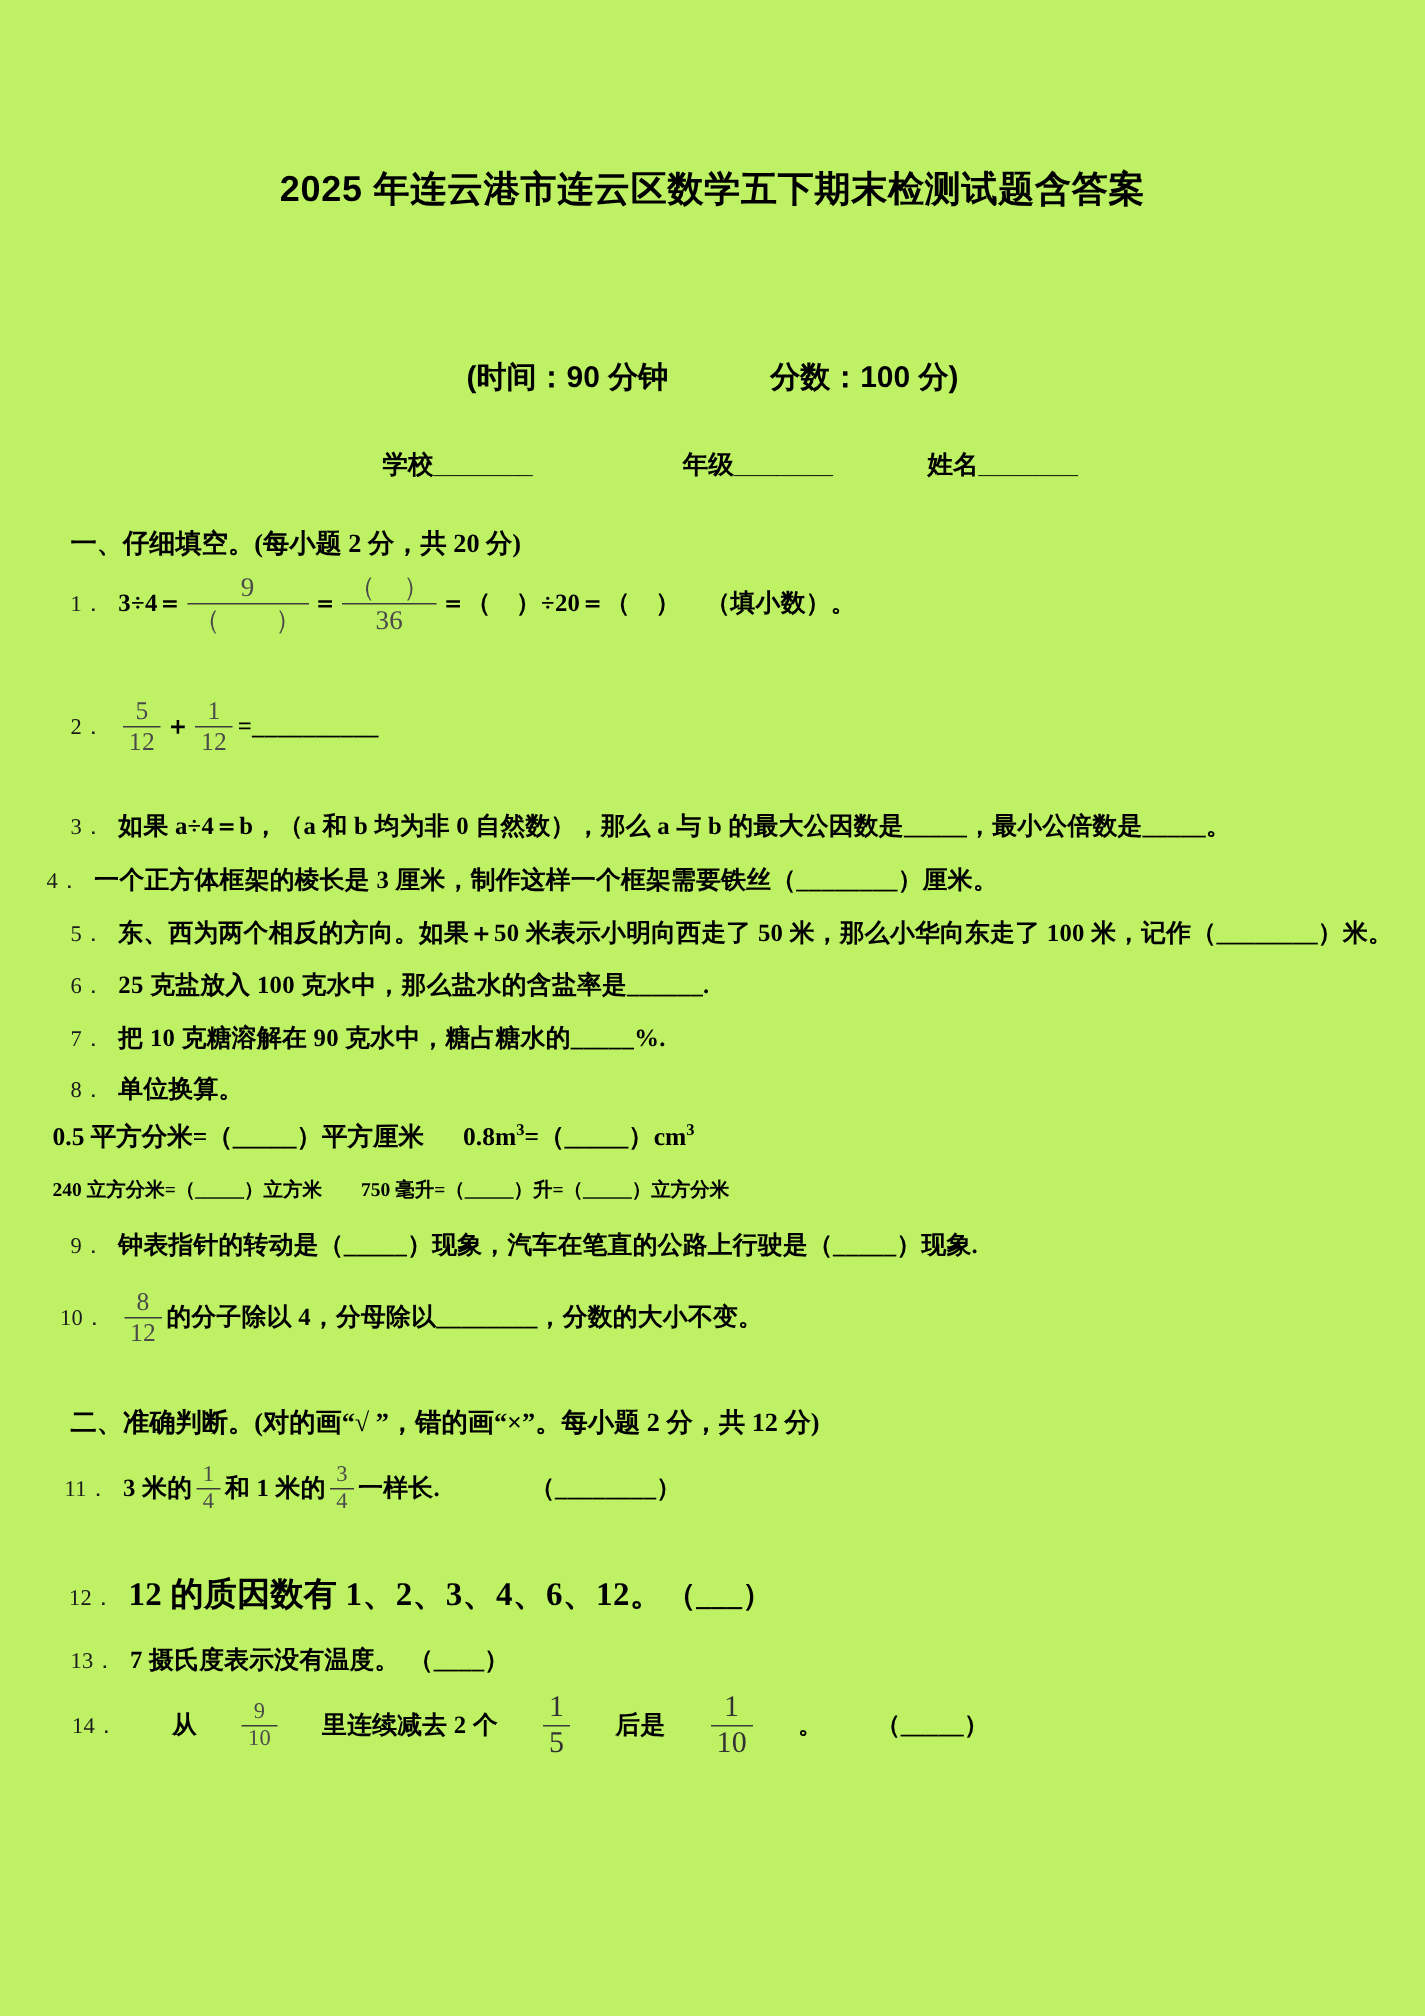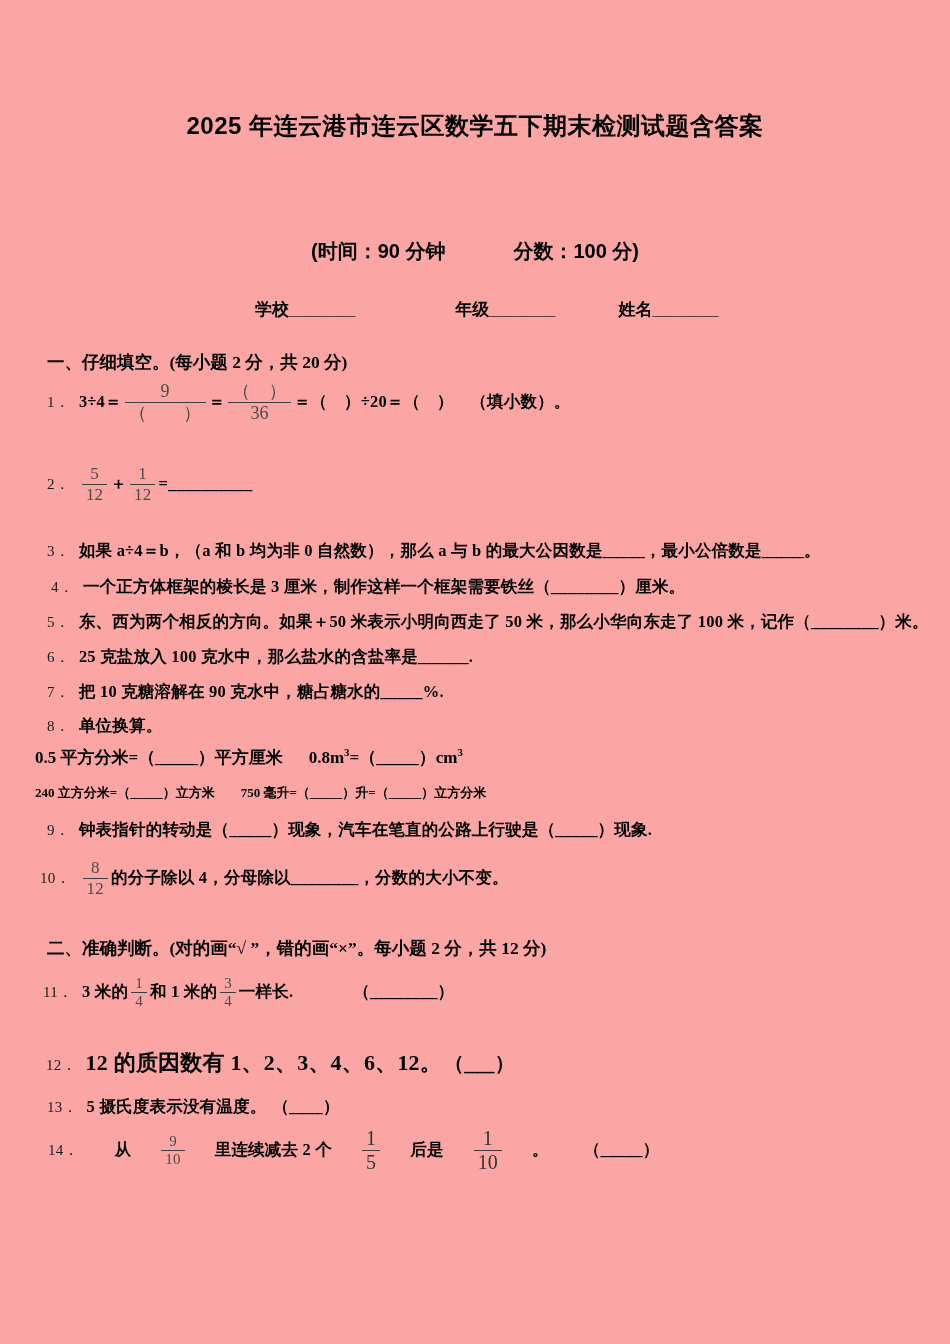--- a/index.html
+++ b/index.html
@@ -1,19 +1,19 @@
 <!DOCTYPE html>
 <html><head>
 <meta charset="utf-8">
 <style>
   html,body{margin:0;padding:0;background:#fff;}
   #page{
     position:relative;
     width:950px;height:1344px;
-    background:#fca5a5;
+    background:#bef264;
     overflow:hidden;
     font-family:"Liberation Serif","DejaVu Serif",serif;
     color:#000;
   }
   .abs{position:absolute;white-space:nowrap;}
 
   
   .title{
     top:110px;left:0;width:950px;text-align:center;
     font-family:"Liberation Sans","DejaVu Sans",sans-serif;
@@ -48,21 +48,21 @@
   .frac .d{display:block;border-top:1.6px solid #3c3c3c;padding:0 4px;}
   .frac.f17{font-size:17px;}
   .frac.f18{font-size:18px;}
   .frac.f15{font-size:15px;}
   .frac.f20{font-size:20px;color:#333;}
 
   .s1h{top:350px;left:47px;}
   .q1{top:372px;left:47px;height:60px;}
   .q2{top:456px;left:47px;height:56px;}
   .q3{top:540px;left:47px;}
-  .q4{top:576px;left:51px;}
+  .q4{top:576px;left:31px;}
   .q5{top:611px;left:47px;}
   .q6{top:646px;left:47px;}
   .q7{top:681px;left:47px;}
   .q8{top:715px;left:47px;}
   .q8a{top:746px;left:35px;font-weight:700;font-size:17px;}
   .q8b{top:784px;left:35px;font-weight:700;font-size:13px;}
   .gap26{margin-left:26px;}
   .q9{top:819px;left:47px;}
   .q10{top:852px;left:40px;height:52px;}
   .s2h{top:936px;left:47px;}
@@ -189,21 +189,21 @@
     <span class="qtext blank">（________）</span>
   </div>
 
   <div class="abs q q12">
     <span class="qno">12．</span>
     <span class="qtext">12 的质因数有 1、2、3、4、6、12。</span>
     <span class="qtext blank">（___）</span>
   </div>
 
   <div class="abs q q13">
-    <span class="qno">13．</span><span class="qtext">5 摄氏度表示没有温度。</span><span class="qtext blank">（____）</span>
+    <span class="qno">13．</span><span class="qtext">7 摄氏度表示没有温度。</span><span class="qtext blank">（____）</span>
   </div>
 
   <div class="abs q qrow q14">
     <span class="qno">14．</span>
     <span class="qtext">从</span>
     <span class="frac f15">
         <span class="n">9</span>
         <span class="d">10</span>
       </span>
     <span class="qtext">里连续减去 2 个</span>

